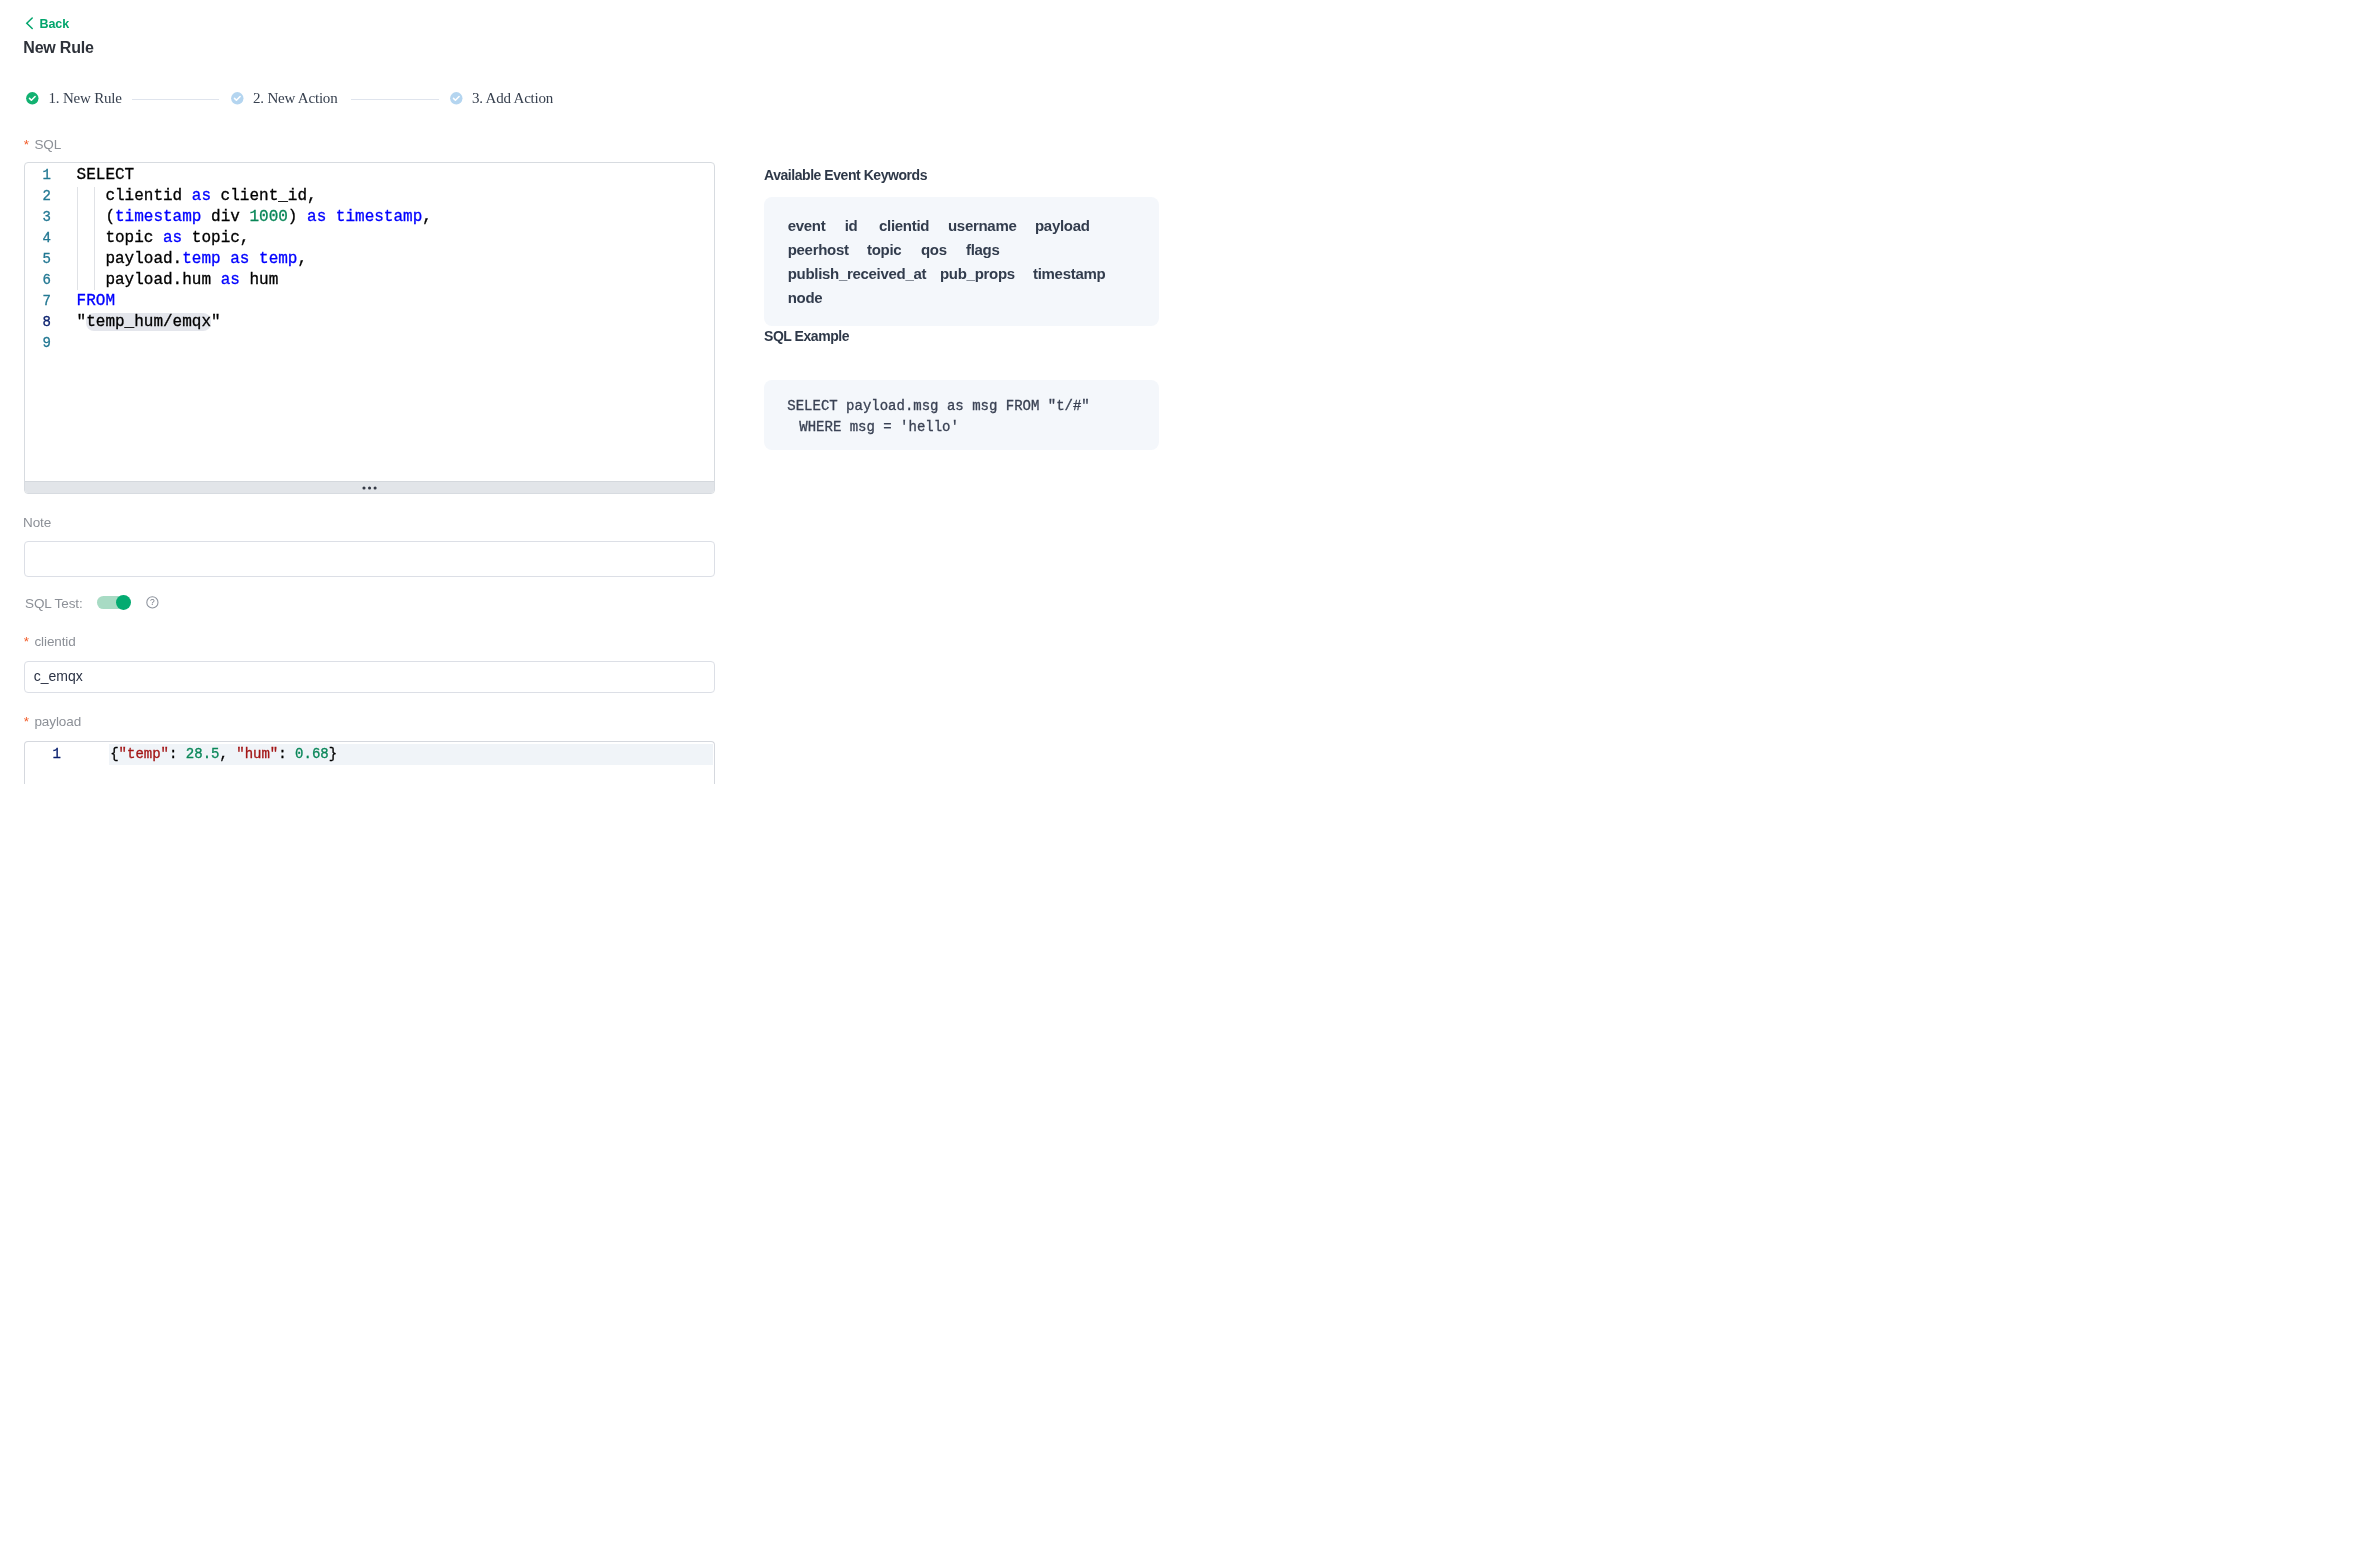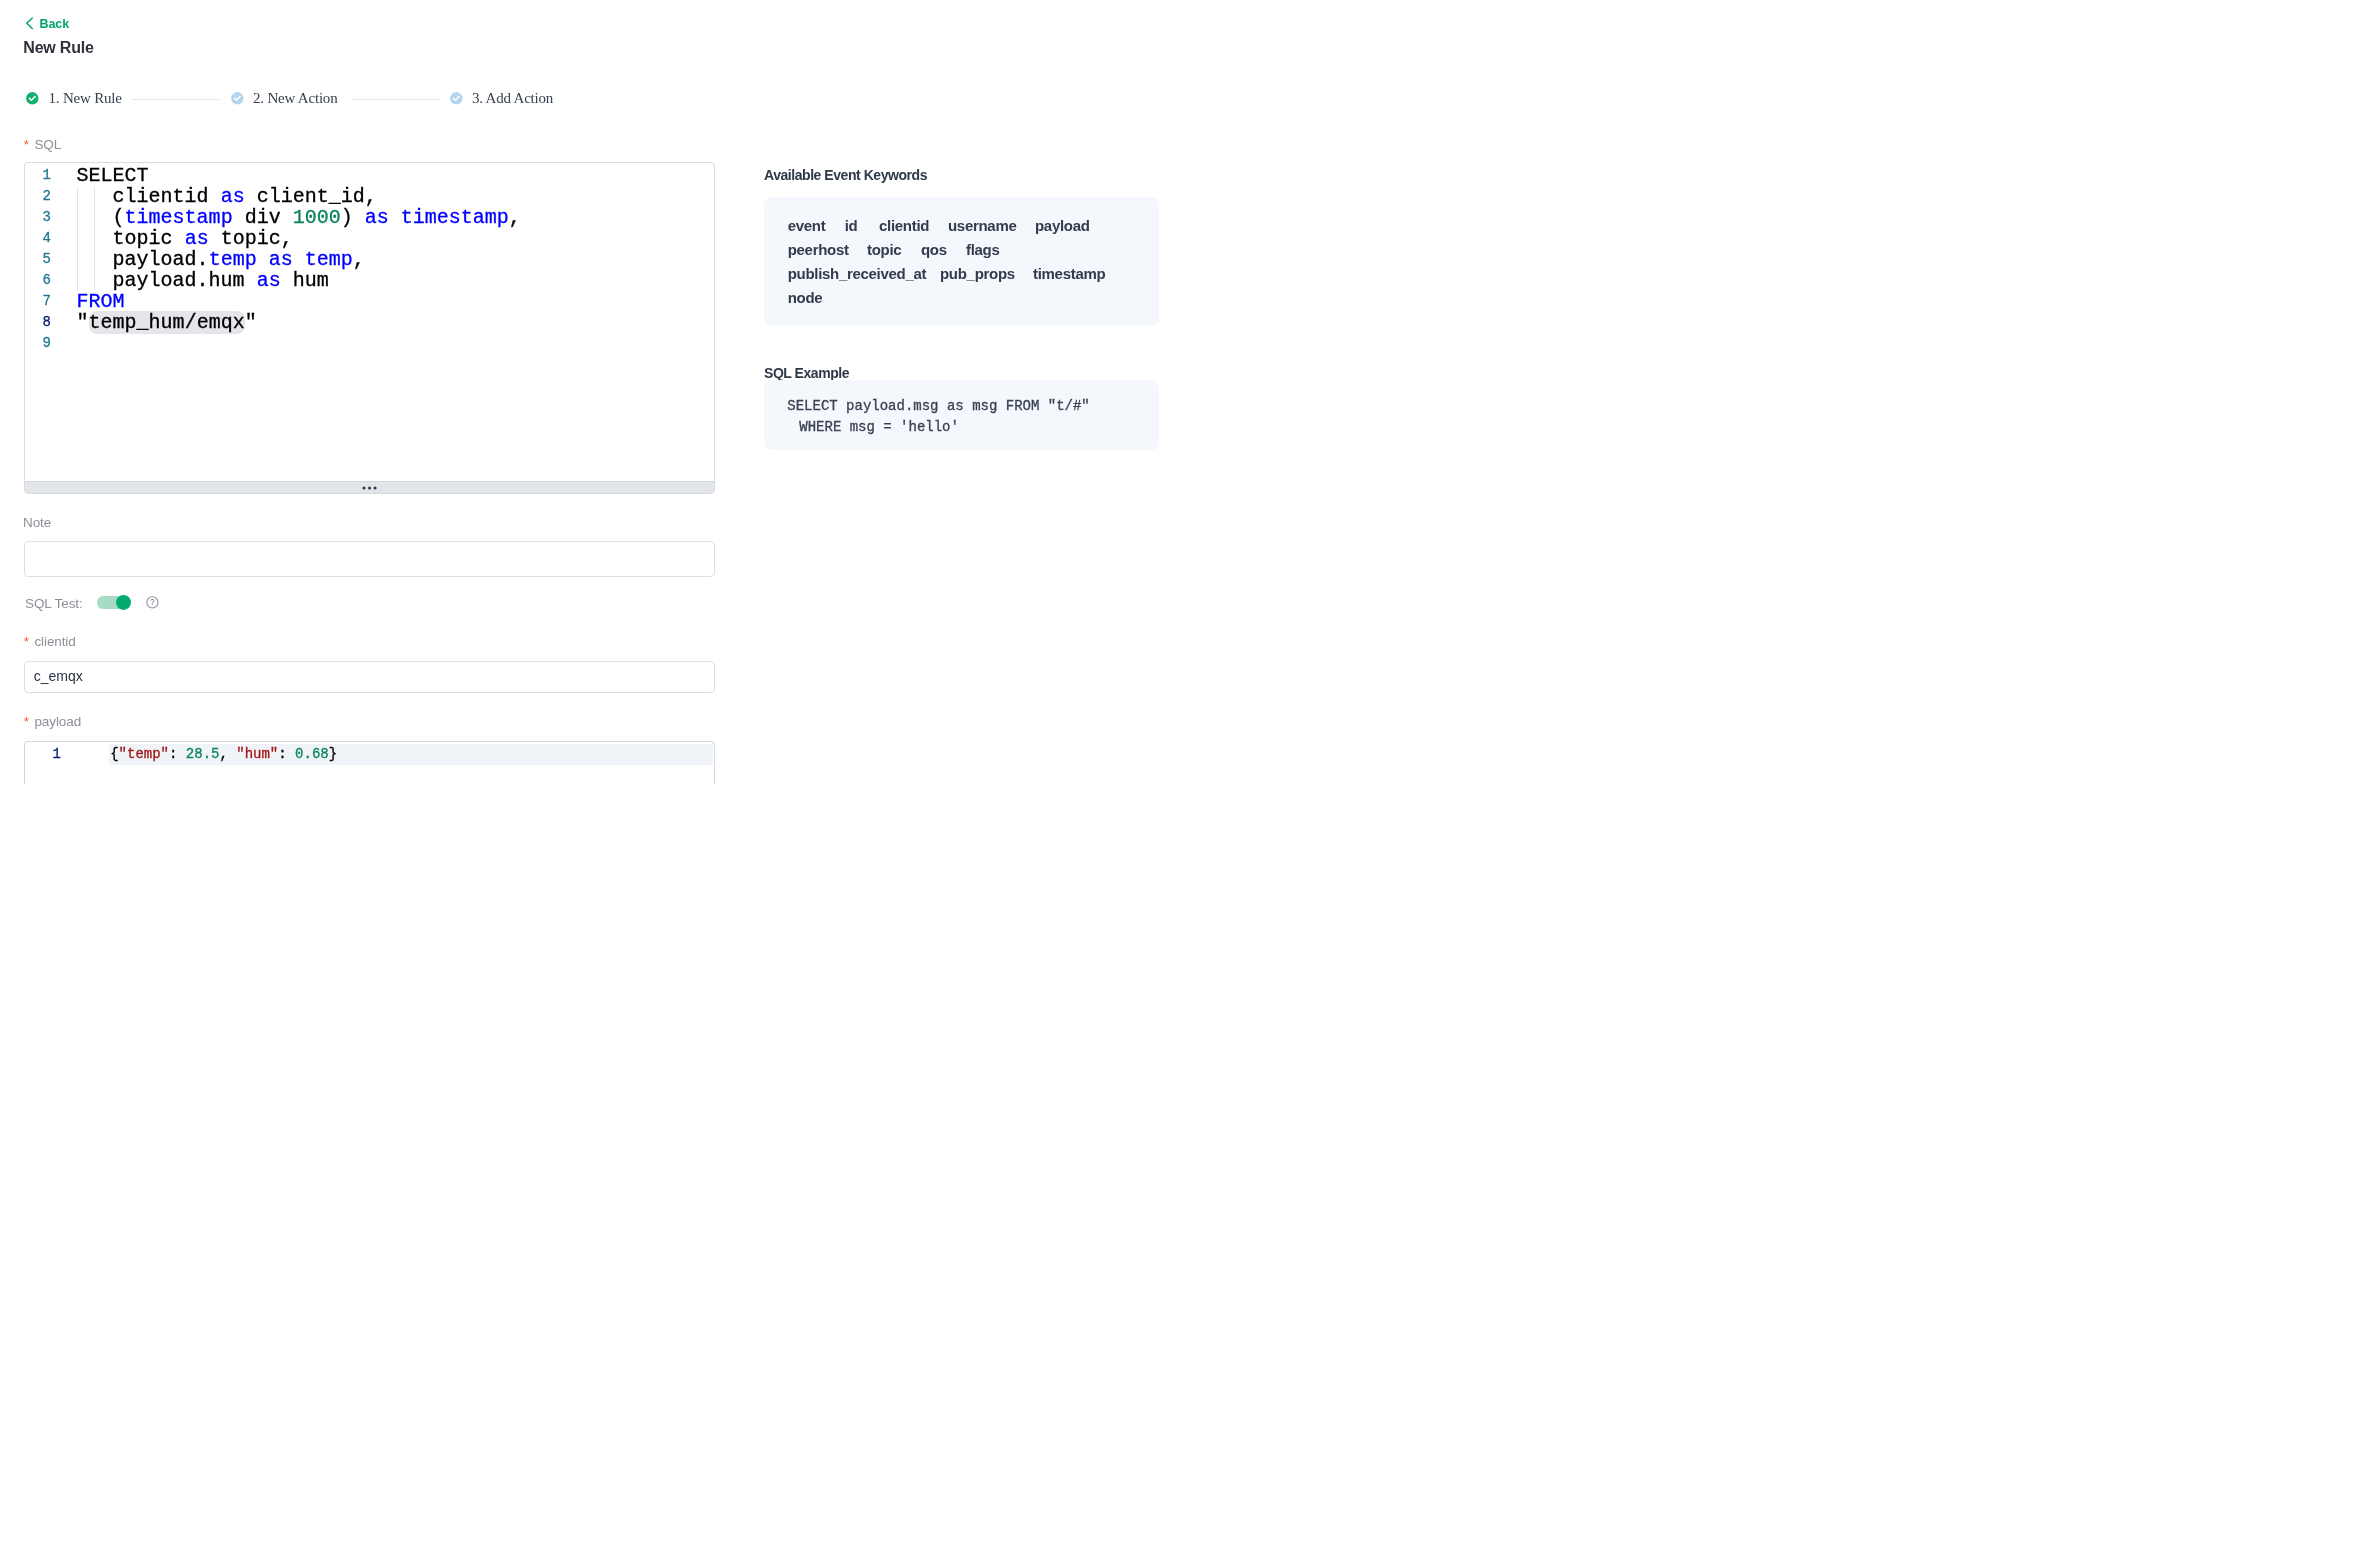--- a/index.html
+++ b/index.html
@@ -13,21 +13,21 @@
 
 .stept { font-size:15px; line-height:15px; color:#37404f; letter-spacing:-0.2px; top:91.4px;font-family:Liberation Serif, serif; }
 .stepline { height:1.2px; background:#dfe4ed; top:98.6px; }
 
 .lbl { font-size:13.5px; line-height:13.5px; color:#8c9097; letter-spacing:-0.1px; }
 .req { color:#f25b28; margin-right:5.5px; }
 
 #ed1 { left:23.5px; top:161.5px; width:691px; height:332.5px; border:1px solid #d7dbe0; border-radius:4px; background:#fff; }
 #ed1 .gut { left:0; top:2.1px; width:26.5px; text-align:right; font-size:14px; line-height:21px; color:#237893; font-family:"Liberation Mono",monospace; -webkit-text-stroke:0.3px currentColor; }
 #ed1 .gut .act { color:#0b216f; }
-#ed1 pre { left:52.1px; top:2.1px; font-size:20px; line-height:21px; color:#000; font-family:"Liberation Mono",monospace; position:absolute; -webkit-text-stroke:0.3px currentColor; }
+#ed1 pre { left:52.1px; top:2.1px; font-size:16px; line-height:21px; color:#000; font-family:"Liberation Mono",monospace; position:absolute; -webkit-text-stroke:0.3px currentColor; }
 .kw { color:#0000ff; }
 .num { color:#098658; }
 .hl8 { background:#e4e6ec; border-radius:8px; }
 .guide { width:1px; background:#e0e2e6; top:24.1px; height:103.8px; }
 #bar1 { left:0; bottom:0; width:689px; height:12.5px; background:#e2e5e9; border-top:1px solid #d4d8dd; border-radius:0 0 3px 3px; }
 
 .input { border:1px solid #dcdfe6; border-radius:4px; background:#fff; }
 
 #track { left:97.2px; top:596.2px; width:33.2px; height:12.8px; border-radius:6.4px; background:#a8dbc4; }
 #knob { left:116px; top:595.2px; width:14.8px; height:14.8px; border-radius:50%; background:#04ab71; }
@@ -124,16 +124,16 @@
 <div class="abs kwd" style="left:1035px; top:218px;">payload</div>
 <div class="abs kwd" style="left:787.7px; top:242px;">peerhost</div>
 <div class="abs kwd" style="left:867px; top:242px;">topic</div>
 <div class="abs kwd" style="left:921px; top:242px;">qos</div>
 <div class="abs kwd" style="left:966px; top:242px;">flags</div>
 <div class="abs kwd" style="left:787.7px; top:266px;">publish_received_at</div>
 <div class="abs kwd" style="left:940px; top:266px;">pub_props</div>
 <div class="abs kwd" style="left:1033px; top:266px;">timestamp</div>
 <div class="abs kwd" style="left:787.7px; top:290px;">node</div>
 
-<div class="abs rh" style="top:366px;">SQL Example</div>
+<div class="abs rh" style="top:329px;">SQL Example</div>
 <div class="abs panel" style="top:380px; height:70px;"></div>
 <div class="abs exl" style="left:787.3px; top:399.4px;">SELECT payload.msg as msg FROM "t/#"</div>
 <div class="abs exl" style="left:787.3px; top:420.4px;margin-left:12px;">WHERE msg = 'hello'</div>
 
 </body></html>

